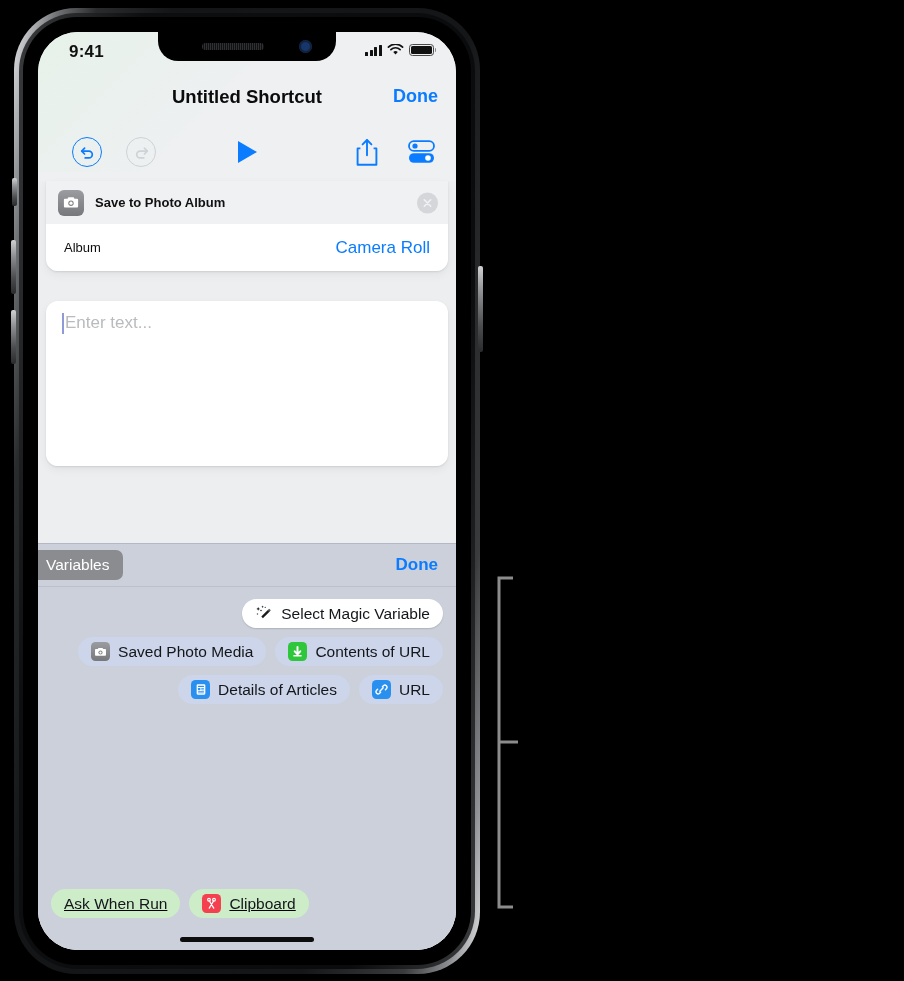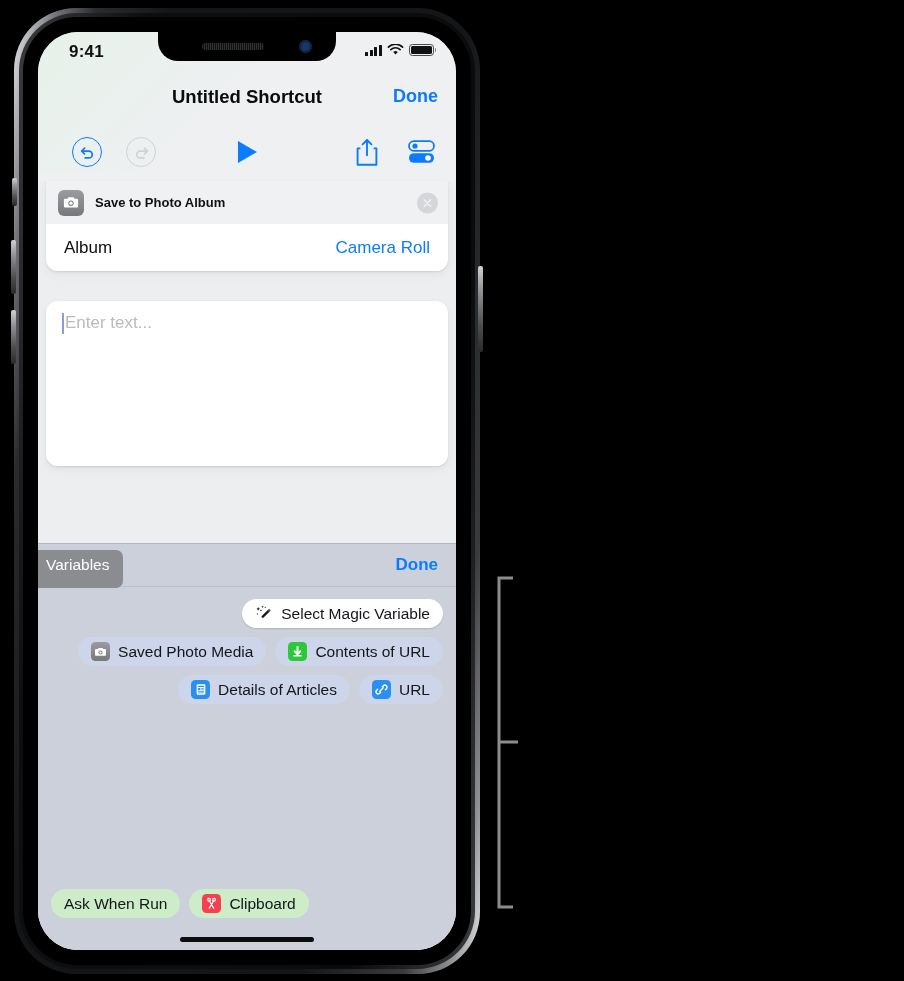--- a/index.html
+++ b/index.html
@@ -83,46 +83,46 @@
   .ic{width:26px;height:26px;border-radius:6px;display:flex;align-items:center;justify-content:center;
       flex:0 0 auto;margin-right:11px;}
   .ic-cam{background:linear-gradient(180deg,#9b9ca0,#77787c);}
   .ic-text{background:linear-gradient(180deg,#ffd426,#fbbf10);}
   .card-title{font-size:13px;font-weight:700;color:#111;}
   .xbtn{position:absolute;right:10px;top:50%;transform:translateY(-50%);
         width:21px;height:21px;border-radius:50%;background:#d4d6d9;
         display:flex;align-items:center;justify-content:center;}
   .param-row{display:flex;align-items:center;justify-content:space-between;height:47px;
     padding:0 18px;background:#fff;}
-  .param-label{font-size:17px;color:#0d0d0e;}
+  .param-label{font-size:13px;color:#0d0d0e;}
   .param-val{font-size:17px;color:#0b7cff;}
   .textarea{background:#fff;height:153px;padding:12px 16px 0 16px;position:relative;}
   .caret{position:absolute;left:16px;top:12px;width:2px;height:21px;background:#8e9bd6;}
   .ph{font-size:17px;color:#b9bbbe;padding-left:3px;}
   .gap{height:30px;}
 
   
   .varpanel{position:absolute;left:0;right:0;bottom:0;height:406px;background:#ccd0da;z-index:25;
     border-top:.5px solid #b4b8c4;display:flex;flex-direction:column;}
   .var-bar{height:42px;position:relative;flex:0 0 auto;border-bottom:.5px solid #bcc0cb;}
-  .var-tab{position:absolute;left:-14px;top:6px;height:30px;padding:0 14px 8px 22px;border-radius:7px;
+  .var-tab{position:absolute;left:-14px;top:6px;height:30px;padding:0 14px 0 22px;border-radius:7px;
     background:#8b8c90;display:flex;align-items:center;}
   .var-tab span{font-size:15.5px;color:#fff;}
   .var-done{position:absolute;right:18px;top:11px;font-size:17px;font-weight:700;color:#0b7cff;}
   .var-body{flex:1 1 auto;position:relative;padding:12px 0 0 0;}
   .chiprow{display:flex;flex-wrap:wrap;gap:9px;padding:0 13px;margin-bottom:9px;justify-content:flex-end;}
   .chip{display:inline-flex;align-items:center;height:29px;border-radius:15px;padding:0 13px;
     box-sizing:border-box;white-space:nowrap;}
   .chip .cic{width:19px;height:19px;border-radius:4.5px;margin-right:8px;flex:0 0 auto;
     display:flex;align-items:center;justify-content:center;}
   .chip span.lbl{font-size:15.5px;color:#14161a;}
   .chip-white{background:#fff;box-shadow:0 1px 1.5px rgba(0,0,0,.14);}
   .chip-blue{background:#ccd5e9;}
   .chip-green{background:#cdecc8;}
-  .bottomrow{position:absolute;left:0;right:0;bottom:32px;display:flex;gap:9px;padding-left:13px;}
+  .bottomrow{position:absolute;left:0;right:0;bottom:32px;display:flex;gap:9px;padding-left:13px;text-decoration:underline;}
   .cic-cam{background:linear-gradient(180deg,#9b9ca0,#77787c);}
   .cic-green{background:#2ec63a;}
   .cic-blue{background:#2a90f0;}
   .cic-red{background:#f5414f;}
   .cic-red2{background:#ef3b30;}
 
   .home-ind{position:absolute;left:50%;transform:translateX(-50%);bottom:8px;width:134px;height:5px;
     border-radius:3px;background:#0d0d0d;z-index:60;}
 
   

